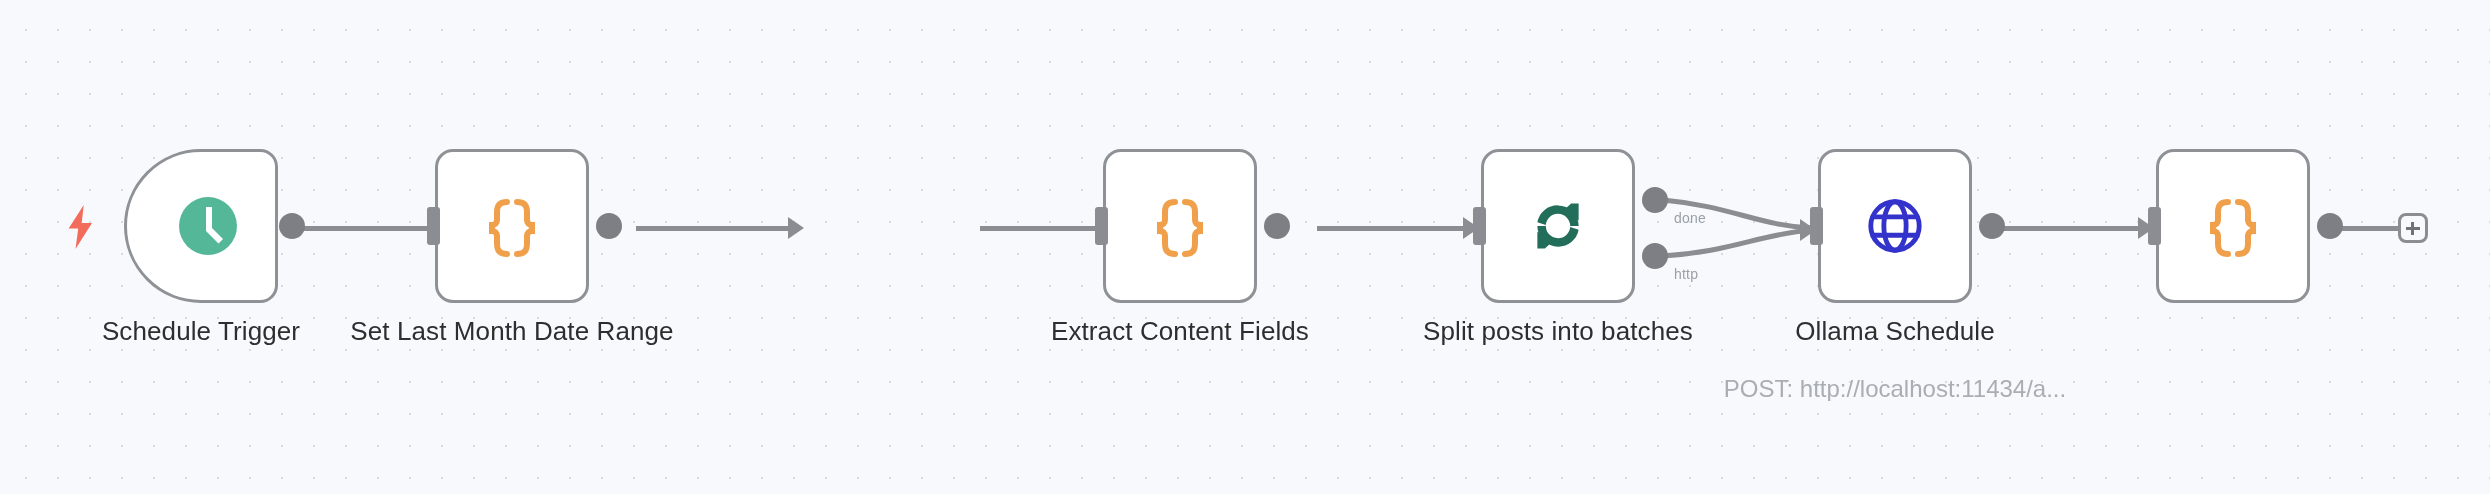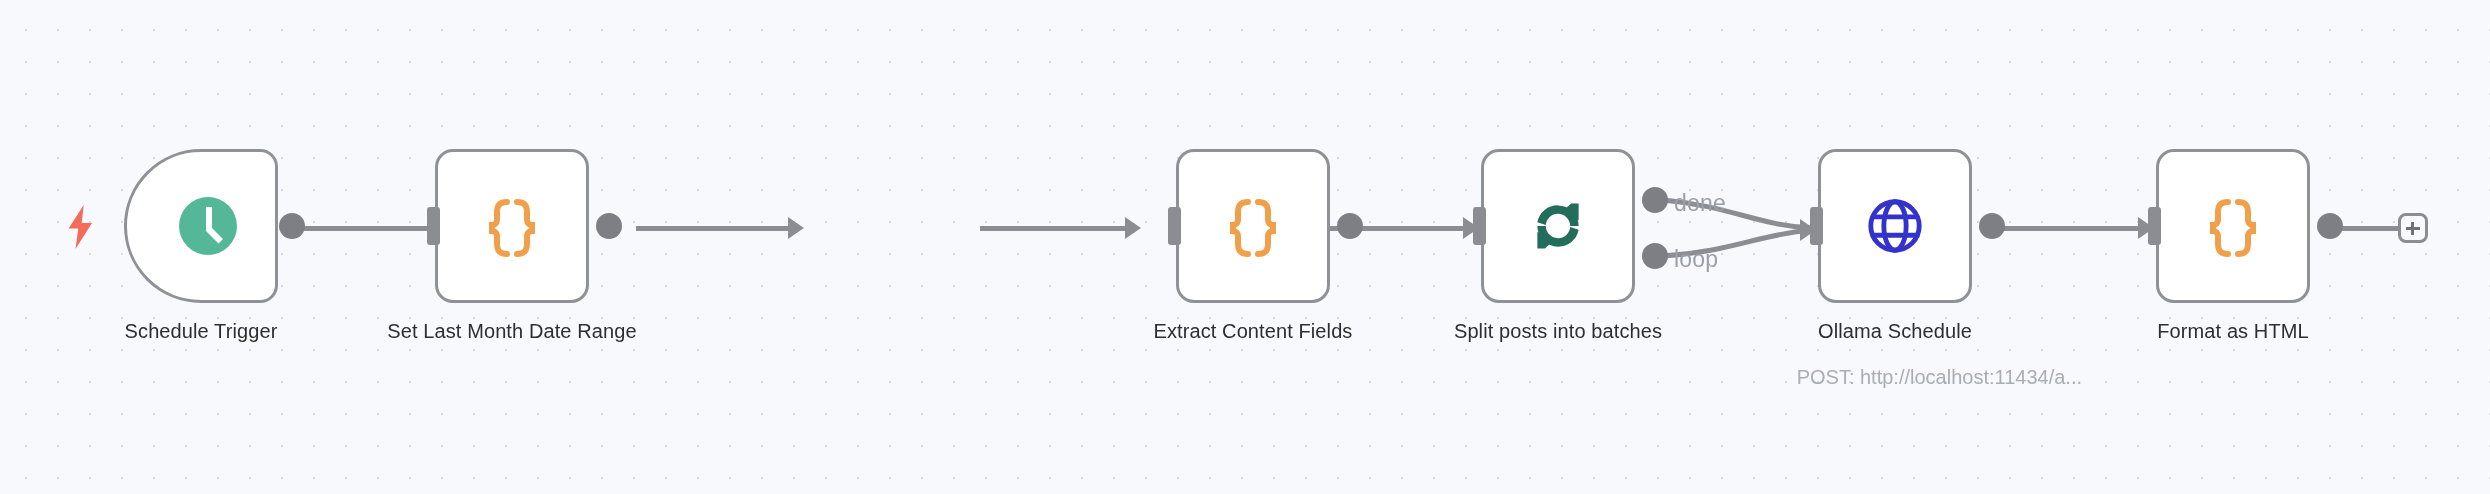--- a/index.html
+++ b/index.html
@@ -59,32 +59,32 @@
     box-sizing: border-box;
   }
 
   
   .node-caption {
     position: absolute;
     top: 166px;
     left: -85px;
     width: 324px;
     text-align: center;
-    font-size: 20px;
+    font-size: 26px;
     line-height: 32px;
     color: #2d2e2e;
     letter-spacing: 0.1px;
   }
   .node-subtitle {
     position: absolute;
-    top: 216px;
+    top: 228px;
     left: -110px;
     width: 374px;
-    text-align: right;
-    font-size: 20px;
+    text-align: center;
+    font-size: 24px;
     line-height: 24px;
     color: #a9adb4;
     white-space: nowrap;
     overflow: hidden;
     text-overflow: ellipsis;
   }
   .node.trigger .node-caption { top: 166px; }
 
   
   .out-dot {
@@ -96,24 +96,25 @@
   }
   .in-bar {
     position: absolute;
     width: 13px;
     height: 38px;
     border-radius: 3px;
     background: #8b8d93;
   }
   .port-label {
     position: absolute;
-    font-size: 23px;
+    font-size: 14px;
     color: #9aa0a8;
     white-space: nowrap;
     letter-spacing: 0.2px;
+    margin-top: 20px;
   }
 
   .wire {
     position: absolute;
     height: 5px;
     background: #8b8d93;
   }
   .arrow {
     position: absolute;
     width: 0;
@@ -216,21 +217,21 @@
         <path d="M27 8 c-8 0 -10 4 -10 10 v8 c0 3 -2 5 -5 5 v6 c3 0 5 2 5 5 v8 c0 6 2 10 10 10" fill="none" stroke="#f0a04b" stroke-width="6" stroke-linecap="round"></path>
         <path d="M37 8 c8 0 10 4 10 10 v8 c0 3 2 5 5 5 v6 c-3 0 -5 2 -5 5 v8 c0 6 -2 10 -10 10" fill="none" stroke="#f0a04b" stroke-width="6" stroke-linecap="round"></path>
       </svg>
     </div>
     <div class="in-bar" style="left:-8px; top:58px;"></div>
     <div class="out-dot" style="left:161px; top:64px;"></div>
     <div class="node-caption">Set Last Month Date Range</div>
   </div>
 
 
-  <div class="node" style="left:1176px; top:149px;">
+  <div class="node" style="left:1103px; top:149px;">
     <div class="node-box"></div>
     <div class="node-icon">
       <svg viewBox="0 0 64 64" width="64" height="64">
         <path d="M27 8 c-8 0 -10 4 -10 10 v8 c0 3 -2 5 -5 5 v6 c3 0 5 2 5 5 v8 c0 6 2 10 10 10" fill="none" stroke="#f0a04b" stroke-width="6" stroke-linecap="round"></path>
         <path d="M37 8 c8 0 10 4 10 10 v8 c0 3 2 5 5 5 v6 c-3 0 -5 2 -5 5 v8 c0 6 -2 10 -10 10" fill="none" stroke="#f0a04b" stroke-width="6" stroke-linecap="round"></path>
       </svg>
     </div>
     <div class="in-bar" style="left:-8px; top:58px;"></div>
     <div class="out-dot" style="left:161px; top:64px;"></div>
     <div class="node-caption">Extract Content Fields</div>
@@ -247,21 +248,21 @@
         <path d="M10 28 a22 22 0 0 1 22 -18 v9 a13 13 0 0 0 -13 12 Z" fill="#226e5a"></path>
         <path d="M54 36 a22 22 0 0 1 -22 18 v-9 a13 13 0 0 0 13 -12 Z" fill="#226e5a"></path>
       </svg>
     </div>
     <div class="in-bar" style="left:-8px; top:58px;"></div>
 
     <div class="out-dot" style="left:161px; top:38px;"></div>
     <div class="port-label" style="left:193px; top:41px;">done</div>
 
     <div class="out-dot" style="left:161px; top:94px;"></div>
-    <div class="port-label" style="left:193px; top:97px;">loop</div>
+    <div class="port-label" style="left:193px; top:97px;">http</div>
 
     <div class="node-caption">Split posts into batches</div>
   </div>
 
   <div class="node" style="left:1818px; top:149px;">
     <div class="node-box"></div>
     <div class="node-icon">
       <svg viewBox="0 0 64 64" width="62" height="62">
         <g fill="none" stroke="#3333cc" stroke-width="5">
           <circle cx="32" cy="32" r="25"></circle>
@@ -280,18 +281,17 @@
   <div class="node" style="left:2156px; top:149px;">
     <div class="node-box"></div>
     <div class="node-icon">
       <svg viewBox="0 0 64 64" width="64" height="64">
         <path d="M27 8 c-8 0 -10 4 -10 10 v8 c0 3 -2 5 -5 5 v6 c3 0 5 2 5 5 v8 c0 6 2 10 10 10" fill="none" stroke="#f0a04b" stroke-width="6" stroke-linecap="round"></path>
         <path d="M37 8 c8 0 10 4 10 10 v8 c0 3 2 5 5 5 v6 c-3 0 -5 2 -5 5 v8 c0 6 -2 10 -10 10" fill="none" stroke="#f0a04b" stroke-width="6" stroke-linecap="round"></path>
       </svg>
     </div>
     <div class="in-bar" style="left:-8px; top:58px;"></div>
     <div class="out-dot" style="left:161px; top:64px;"></div>
-    <div class="node-caption">Format as HTML</div>
   </div>
 
   <div class="add-button" style="left:2398px; top:213px;"></div>
 
 </div>
 
 </body></html>

